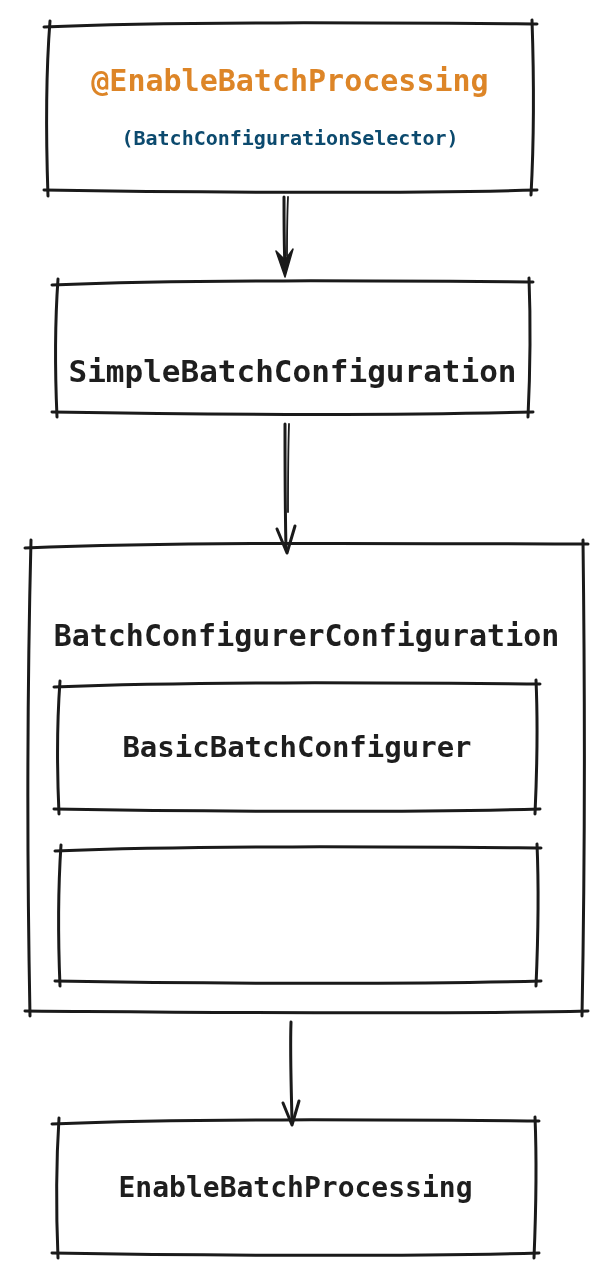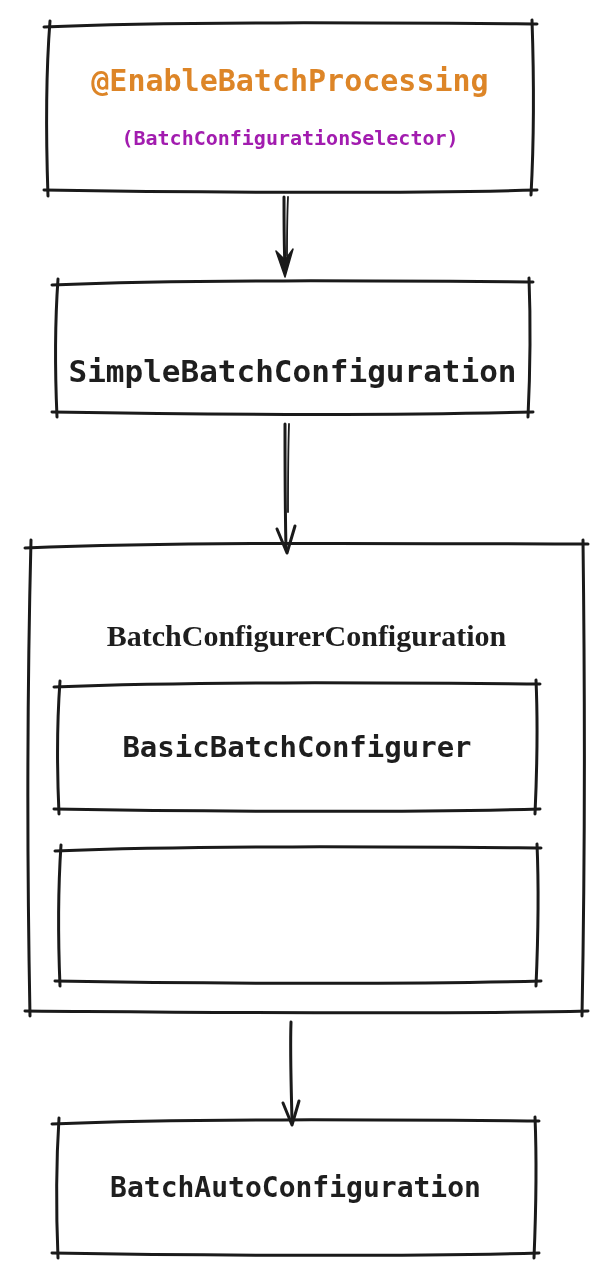--- a/index.html
+++ b/index.html
@@ -38,24 +38,24 @@
     z-index: 2;
     display: flex;
     flex-direction: column;
     align-items: center;
     justify-content: center;
     text-align: center;
     font-weight: 700;
     white-space: nowrap;
   }
   .node-main-label    { font-size: 30px; line-height: 30px; color: #dd8527; }
-  .node-sub-label     { font-size: 20px; line-height: 20px; color: #a21caf; }
+  .node-sub-label     { font-size: 20px; line-height: 20px; color: #0c4a6e; }
   .node1 { left: 47px;  top: 22px;   width: 486px; height: 170px; gap: 32px; }
   .node2 { left: 55px;  top: 281px;  width: 475px; height: 133px; font-size: 31px; line-height: 31px; margin-top: 24px; }
-  .container-title { left: 28px; top: 545px; width: 557px; height: 182px; font-size: 30px; line-height: 30px; font-family: Liberation Serif, serif; }
+  .container-title { left: 28px; top: 545px; width: 557px; height: 182px; font-size: 30px; line-height: 30px; }
   .nested1 { left: 57px; top: 683px;  width: 480px; height: 128px; font-size: 29px; line-height: 29px; }
   .nested2 { left: 58px; top: 847px;  width: 480px; height: 136px; font-size: 29px; line-height: 29px; }
   .node4   { left: 55px; top: 1120px; width: 481px; height: 135px; font-size: 28px; line-height: 28px; }
 </style>
 </head>
 <body>
 
 <div class="stage">
 
   <svg class="strokes" viewBox="0 0 606 1288" xmlns="http://www.w3.org/2000/svg" aria-hidden="true">
@@ -132,16 +132,16 @@
   <div class="txt container-title">
     <span>BatchConfigurerConfiguration</span>
   </div>
 
   <div class="txt nested1">
     <span>BasicBatchConfigurer</span>
   </div>
 
 
   <div class="txt node4">
-    <span>BatchAutoConfiguration</span>
+    <span>EnableBatchProcessing</span>
   </div>
 
 </div>
 
 </body></html>

